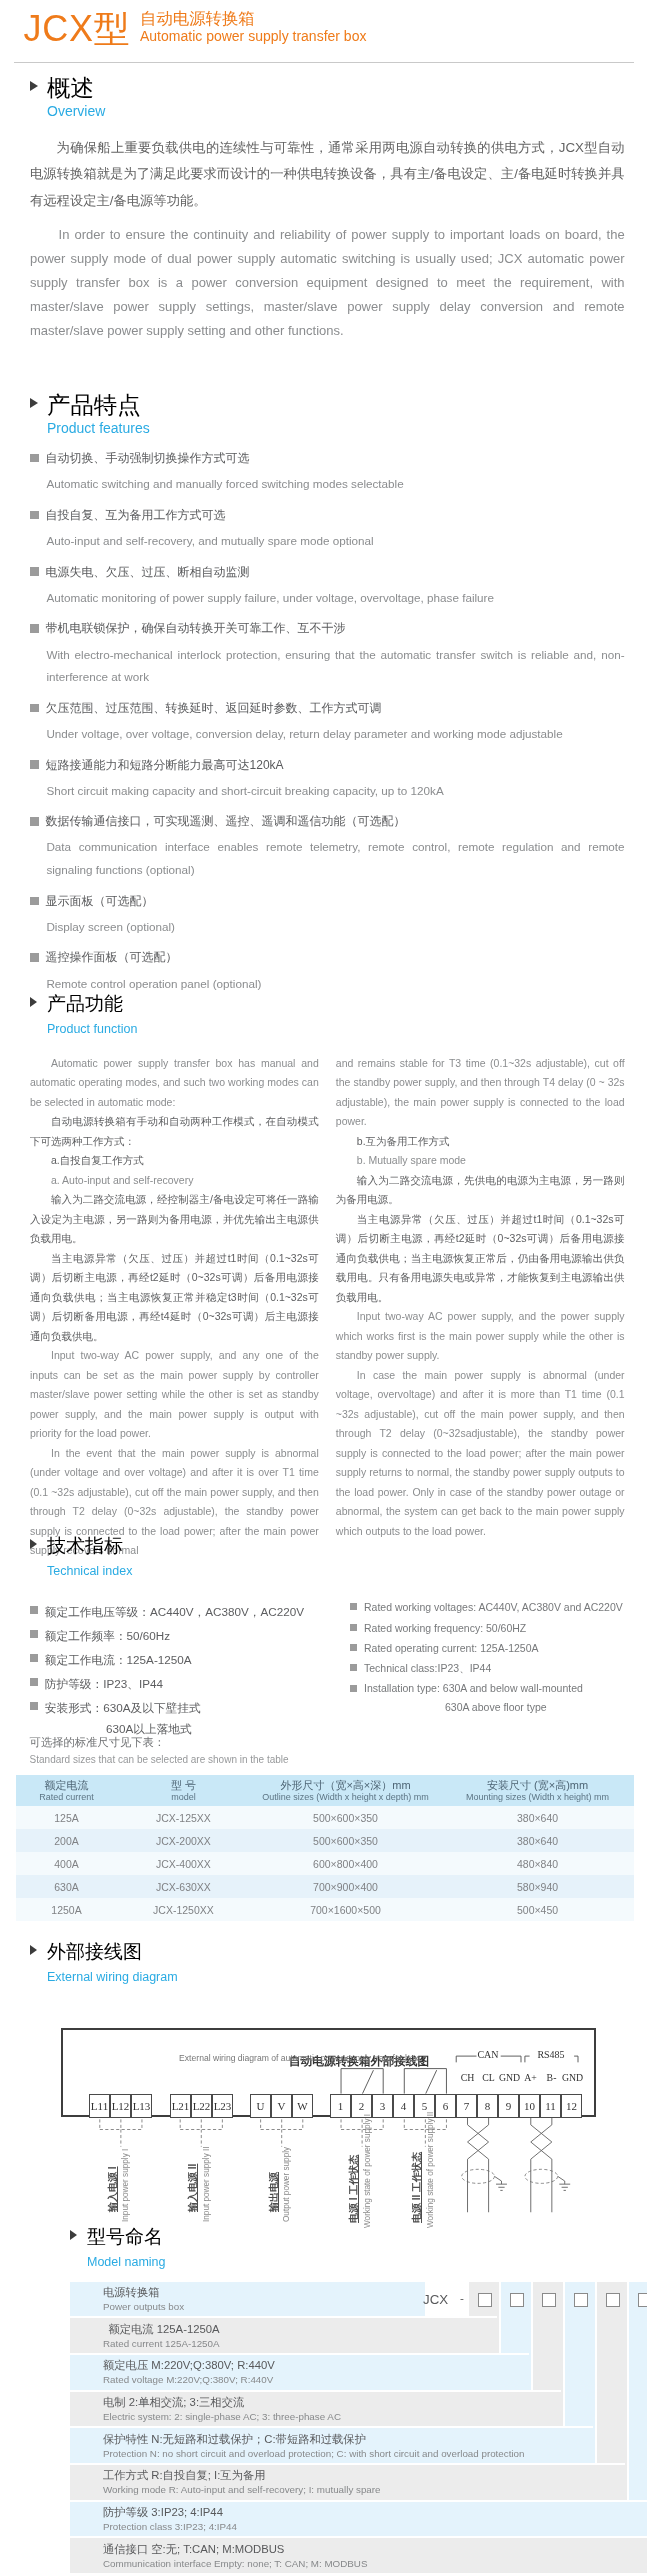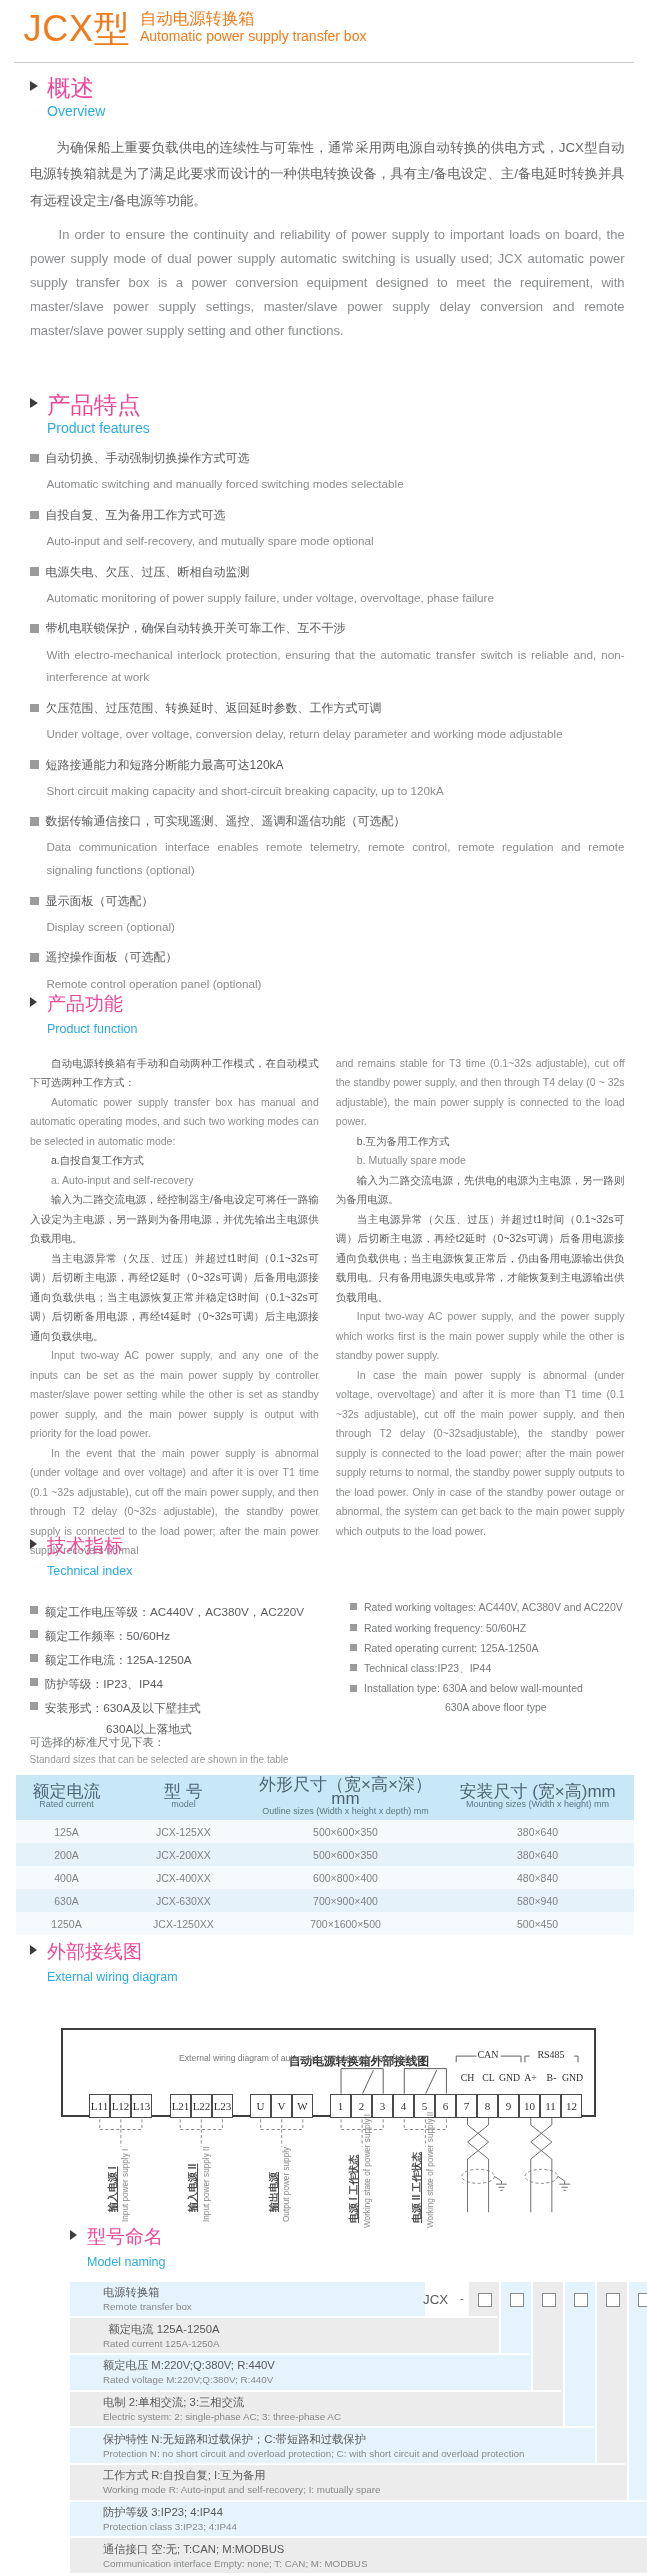--- a/index.html
+++ b/index.html
@@ -13,21 +13,21 @@
   .prod-cn{font-size:16.4px;color:#ef7b1a;line-height:19px;}
   .prod-en{font-size:14px;color:#ef7b1a;line-height:17px;}
   .divider{position:absolute;top:62px;left:14px;width:620px;height:0;border-top:0.8px solid #c9c9c9;}
 
   
   .sec{position:absolute;left:30px;right:23.4px;}
   .sec-head{position:relative;padding-left:17px;}
   .tri{position:absolute;left:0;top:6.2px;width:0;height:0;
        border-left:8.6px solid #3c3c3c;border-top:5.5px solid transparent;border-bottom:5.5px solid transparent;}
   .sec-head.small .tri{top:3.9px;border-left-width:7.8px;}
-  .h-cn{font-size:23.4px;color:#ec4899;line-height:26.5px;}
+  .h-cn{font-size:23.4px;color:#000000;line-height:26.5px;}
   .h-en{font-size:14px;color:#2aabe3;line-height:19px;}
   .sec-head.small .h-cn{font-size:19px;line-height:22px;}
   .sec-head.small .h-en{font-size:12.5px;line-height:17px;margin-top:6px;}
 
   
   .p-cn{margin-top:14px;font-size:13.3px;color:#636363;line-height:26.5px;text-align:justify;text-indent:2em;}
   .p-en{margin-top:9.4px;font-size:13px;color:#8b8d8f;line-height:24px;text-align:justify;text-indent:2.2em;}
 
   
   .feat-list{margin-top:12.5px;}
@@ -54,21 +54,21 @@
   .tech-right .ti .sq{width:7px;height:7px;margin-top:3.1px;}
   .ti-cont{font-size:11.7px;color:#5d5e60;margin-top:6.2px;padding-left:76px;}
   .ti-cont.en{font-size:10.5px;color:#77797b;padding-left:95px;margin-top:3.9px;}
 
   
   .sizes{position:absolute;left:15.6px;width:618px;}
   .note-cn{font-size:11.3px;color:#6f7173;}
   .note-en{font-size:10px;color:#97999b;margin-top:3.9px;}
   table.sz{border-collapse:collapse;width:100%;margin-top:10px;table-layout:fixed;}
   table.sz th{background:#c9e8f7;padding:3.1px 1.6px;font-weight:normal;}
-  table.sz th .th-cn{font-size:17px;color:#4d6474;line-height:14px;}
+  table.sz th .th-cn{font-size:11px;color:#4d6474;line-height:14px;}
   table.sz th .th-en{font-size:9px;color:#5d7585;line-height:11px;}
   table.sz td{height:21px;text-align:center;font-size:10.5px;color:#808285;}
   table.sz tr.odd td{background:#f4fafd;}
   table.sz tr.even td{background:#e6f2fa;}
   .c1{width:16.3%;} .c2{width:21.3%;} .c3{width:31.2%;} .c4{width:31.2%;}
 
   
   .diagram{position:relative;margin:42px 0 0 31px;width:539px;height:203px;}
   .wbox{position:absolute;left:0;top:0;width:531px;height:85px;border:2.3px solid #3e3e3e;}
   .wtitle-cn{position:absolute;left:0;top:6.2px;width:596px;text-align:center;
@@ -180,22 +180,22 @@
   </div>
 
   <div class="sec" style="top:993px;">
     <div class="sec-head small">
       <span class="tri"></span>
       <div class="h-cn">产品功能</div>
       <div class="h-en">Product function</div>
     </div>
     <div class="cols">
       <div class="col">
+        <p class="fn en">Automatic power supply transfer box has manual and automatic operating modes, and such two working modes can be selected in automatic mode:</p>
         <p class="fn cn">自动电源转换箱有手动和自动两种工作模式，在自动模式下可选两种工作方式：</p>
-        <p class="fn en">Automatic power supply transfer box has manual and automatic operating modes, and such two working modes can be selected in automatic mode:</p>
         <p class="fn cn">a.自投自复工作方式</p>
         <p class="fn en">a. Auto-input and self-recovery</p>
         <p class="fn cn">输入为二路交流电源，经控制器主/备电设定可将任一路输入设定为主电源，另一路则为备用电源，并优先输出主电源供负载用电。</p>
         <p class="fn cn">当主电源异常（欠压、过压）并超过t1时间（0.1~32s可调）后切断主电源，再经t2延时（0~32s可调）后备用电源接通向负载供电；当主电源恢复正常并稳定t3时间（0.1~32s可调）后切断备用电源，再经t4延时（0~32s可调）后主电源接通向负载供电。</p>
         <p class="fn en">Input two-way AC power supply, and any one of the inputs can be set as the main power supply by controller master/slave power setting while the other is set as standby power supply, and the main power supply is output with priority for the load power.</p>
         <p class="fn en">In the event that the main power supply is abnormal (under voltage and over voltage) and after it is over T1 time (0.1 ~32s adjustable), cut off the main power supply, and then through T2 delay (0~32s adjustable), the standby power supply is connected to the load power; after the main power supply recovers normal</p>
       </div>
       <div class="col">
         <p class="fn en" style="text-indent:0;">and remains stable for T3 time (0.1~32s adjustable), cut off the standby power supply, and then through T4 delay (0 ~ 32s adjustable), the main power supply is connected to the load power.</p>
         <p class="fn cn">b.互为备用工作方式</p>
@@ -455,21 +455,21 @@
       <div class="mbox" style="left:408px;"></div>
       <div class="mbox" style="left:440px;"></div>
       <div class="mbox" style="left:472px;"></div>
       <div class="mbox" style="left:504px;"></div>
       <div class="mbox" style="left:536px;"></div>
       <div class="mbox" style="left:568px;"></div>
       <div class="mbox" style="left:600px;"></div>
 
       <div class="mtext" style="top:0;">
           <span class="m-cn">电源转换箱</span>
-          <span class="m-en">Remote transfer box</span>
+          <span class="m-en">Power outputs box</span>
         </div>
       <div class="mtext" style="top:37px;text-align:right;">
           <span class="m-cn">额定电流  125A-1250A</span>
           <span class="m-en">Rated current  125A-1250A</span>
         </div>
       <div class="mtext" style="top:73px;">
           <span class="m-cn">额定电压  M:220V;Q:380V; R:440V</span>
           <span class="m-en">Rated voltage  M:220V;Q:380V; R:440V</span>
         </div>
       <div class="mtext" style="top:110px;">

